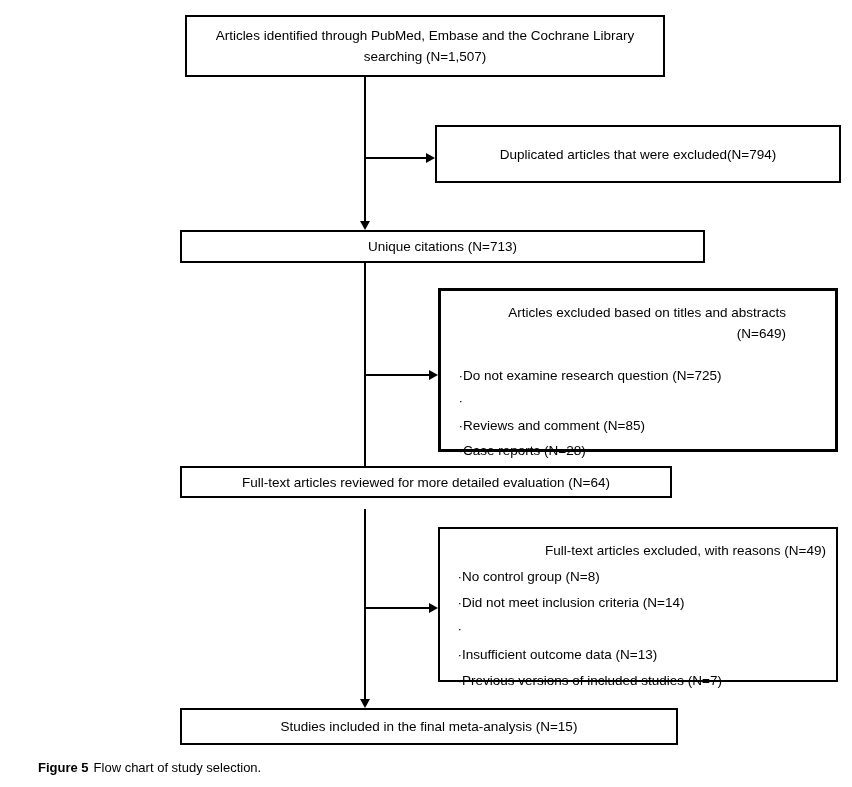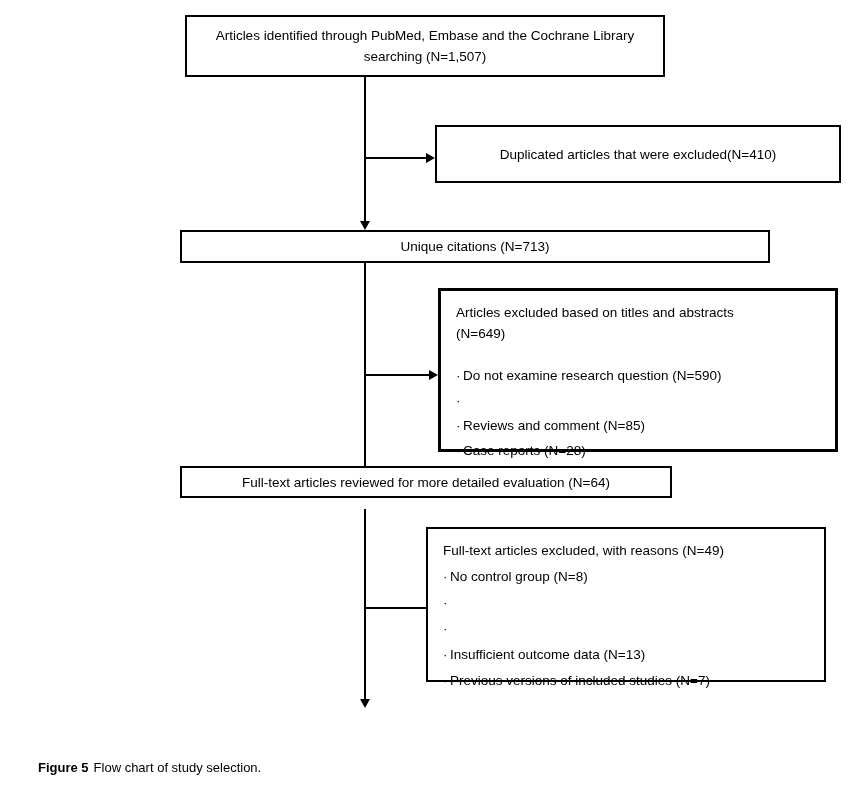--- a/index.html
+++ b/index.html
@@ -26,21 +26,21 @@
     color: #000000;
   }
   .box.center {
     display: flex;
     align-items: center;
     justify-content: center;
     text-align: center;
     padding: 2px 14px;
   }
   .box.thick { border-width: 3px; }
-  .detail-box { padding: 11px 10px 14px 15px; }
+  .detail-box { padding: 11px 10px 14px 15px; text-align: right; }
   .detail-heading { max-width: 330px; }
   .bullet-row {
     display: flex;
     align-items: baseline;
     margin-top: 4px;
   }
   .bullet-row .dot {
     width: 7px;
     flex: 0 0 7px;
   }
@@ -81,38 +81,38 @@
   </div>
 
   <div class="vline" style="left:364px; top:77px; height:145px;"></div>
   <div class="arrow-down" style="left:360px; top:221px;"></div>
 
   <div class="hline" style="left:365px; top:157px; width:61px;"></div>
   <div class="arrow-right" style="left:426px; top:153px;"></div>
 
   <div class="box center" style="left:435px; top:125px; width:406px; height:58px; flex-direction:row;">
     <span>Duplicated articles that were excluded</span>
-    <span>(N=410)</span>
+    <span>(N=794)</span>
   </div>
 
-  <div class="box center" style="left:180px; top:230px; width:590px; height:33px;">
+  <div class="box center" style="left:180px; top:230px; width:525px; height:33px;">
     <span>Unique citations (N=713)</span>
   </div>
 
   <div class="vline" style="left:364px; top:263px; height:205px;"></div>
   <div class="arrow-down" style="left:360px; top:468px;"></div>
 
   <div class="hline" style="left:365px; top:374px; width:64px;"></div>
   <div class="arrow-right" style="left:429px; top:370px;"></div>
 
   <div class="box thick detail-box" style="left:438px; top:288px; width:400px; height:164px;">
     <div class="detail-heading">Articles excluded based on titles and abstracts (N=649)</div>
     <div class="bullet-row gap-before">
       <span class="dot">·</span>
-      <span>Do not examine research question (N=590)</span>
+      <span>Do not examine research question (N=725)</span>
     </div>
     <div class="bullet-row">
       <span class="dot">·</span>
     </div>
     <div class="bullet-row">
       <span class="dot">·</span>
       <span>Reviews and comment (N=85)</span>
     </div>
     <div class="bullet-row">
       <span class="dot">·</span>
@@ -123,40 +123,44 @@
   <div class="box center" style="left:180px; top:466px; width:492px; height:32px;">
     <span>Full-text articles reviewed for more detailed evaluation (N=64)</span>
   </div>
 
   <div class="vline" style="left:364px; top:509px; height:190px;"></div>
   <div class="arrow-down" style="left:360px; top:699px;"></div>
 
   <div class="hline" style="left:365px; top:607px; width:64px;"></div>
   <div class="arrow-right" style="left:429px; top:603px;"></div>
 
-  <div class="box detail-box box6" style="left:426px; top:527px; width:400px; height:155px;">
+  <div class="box detail-box box6" style="left:438px; top:527px; width:400px; height:155px;">
     <div>Full-text articles excluded, with reasons (N=49)</div>
     <div class="bullet-row">
       <span class="dot">·</span>
       <span>No control group (N=8)</span>
     </div>
     <div class="bullet-row">
       <span class="dot">·</span>
+      <span>Did not meet inclusion criteria (N=14)</span>
     </div>
     <div class="bullet-row">
       <span class="dot">·</span>
     </div>
     <div class="bullet-row">
       <span class="dot">·</span>
       <span>Insufficient outcome data (N=13)</span>
     </div>
     <div class="bullet-row">
       <span class="dot">·</span>
       <span>Previous versions of included studies (N=7)</span>
     </div>
   </div>
 
+  <div class="box center" style="left:180px; top:708px; width:498px; height:37px;">
+    <span>Studies included in the final meta-analysis (N=15)</span>
+  </div>
 
   <div class="caption">
     <span class="cap-label">Figure 5</span><span>Flow chart of study selection.</span>
   </div>
 
 </div>
 
 </body></html>

